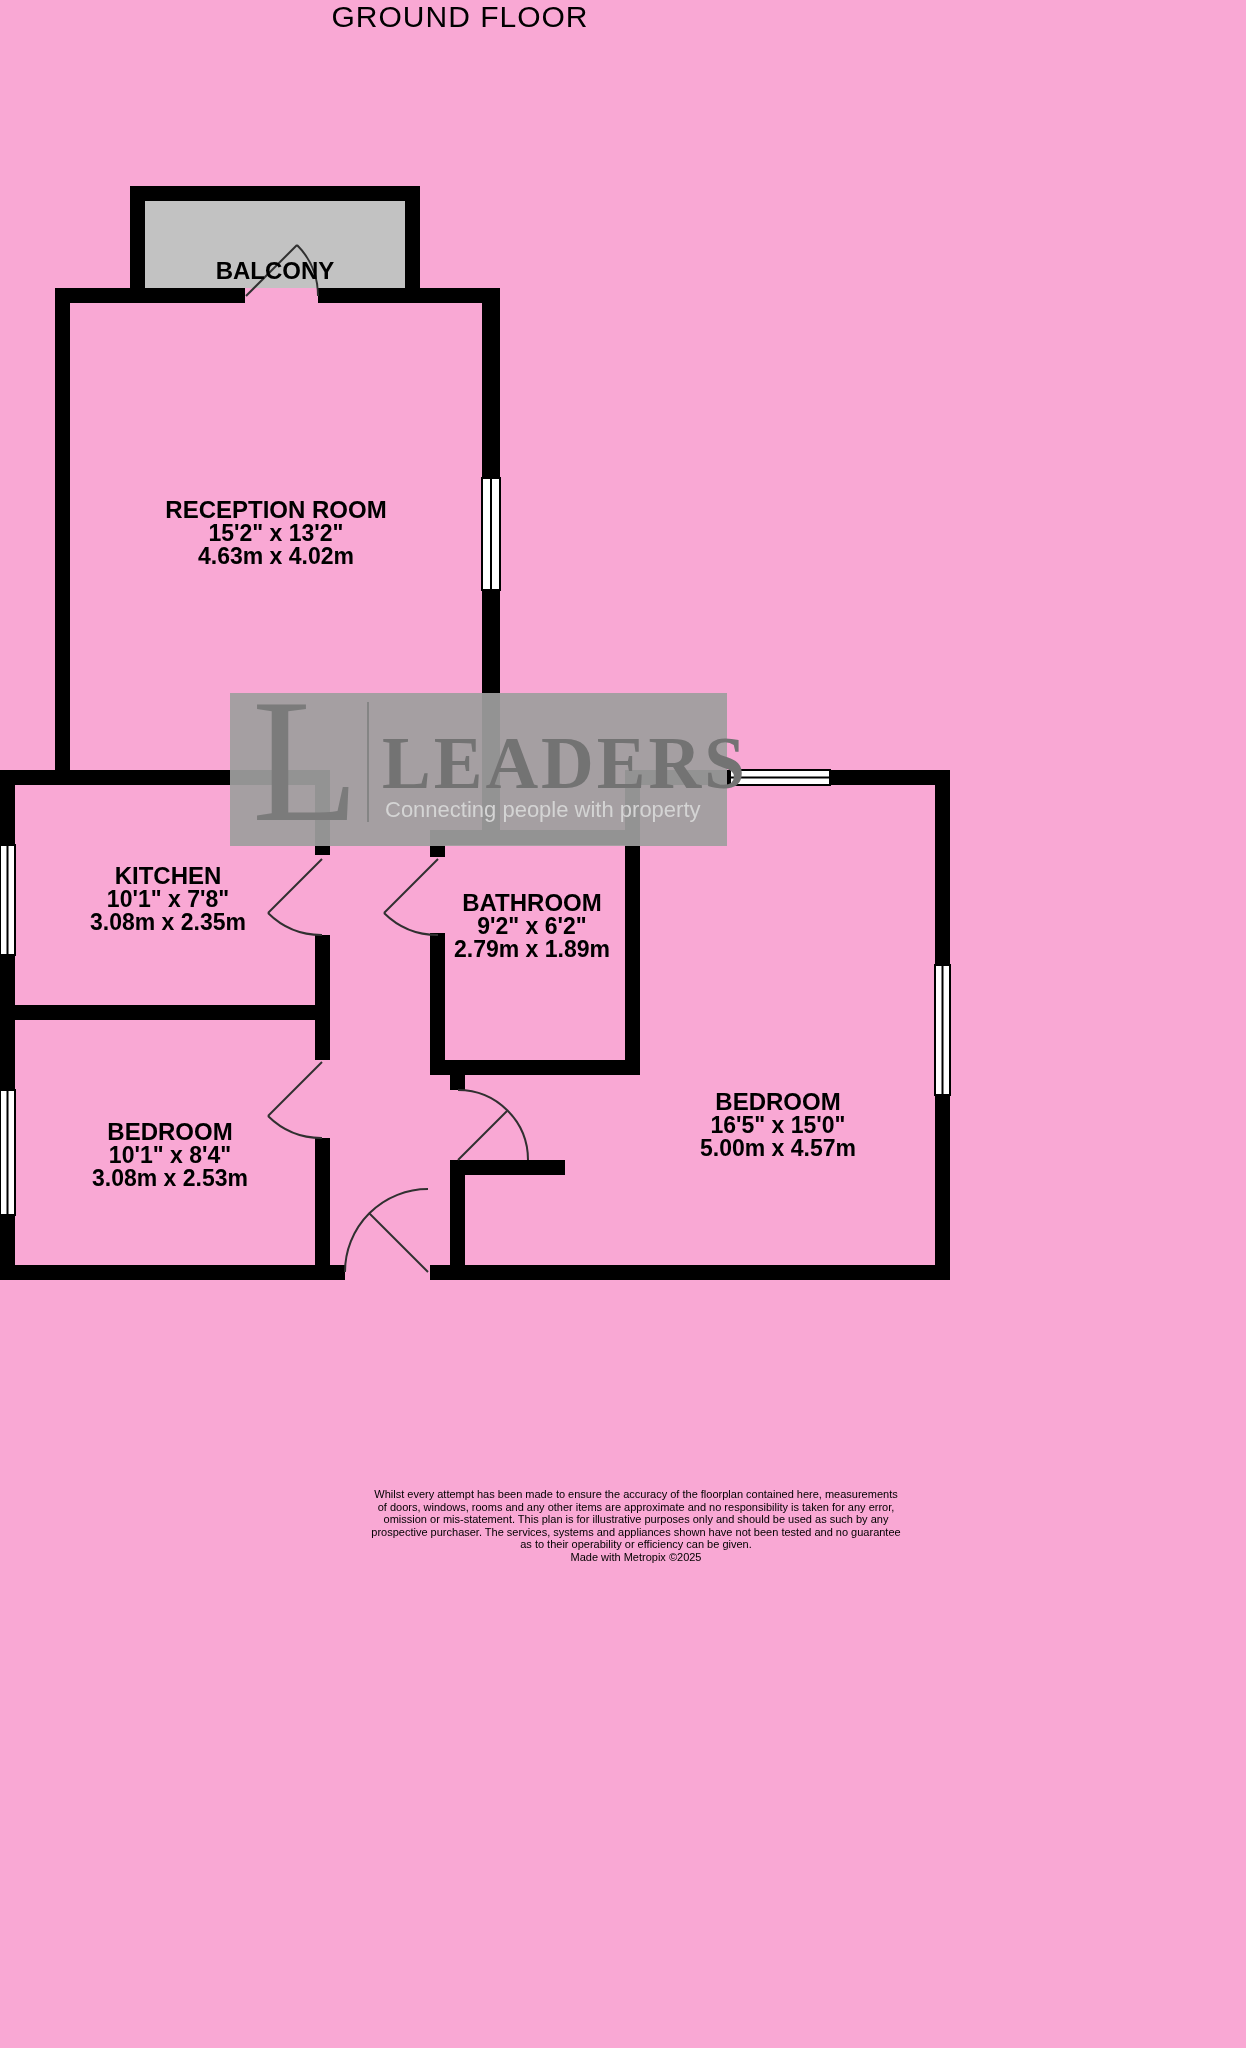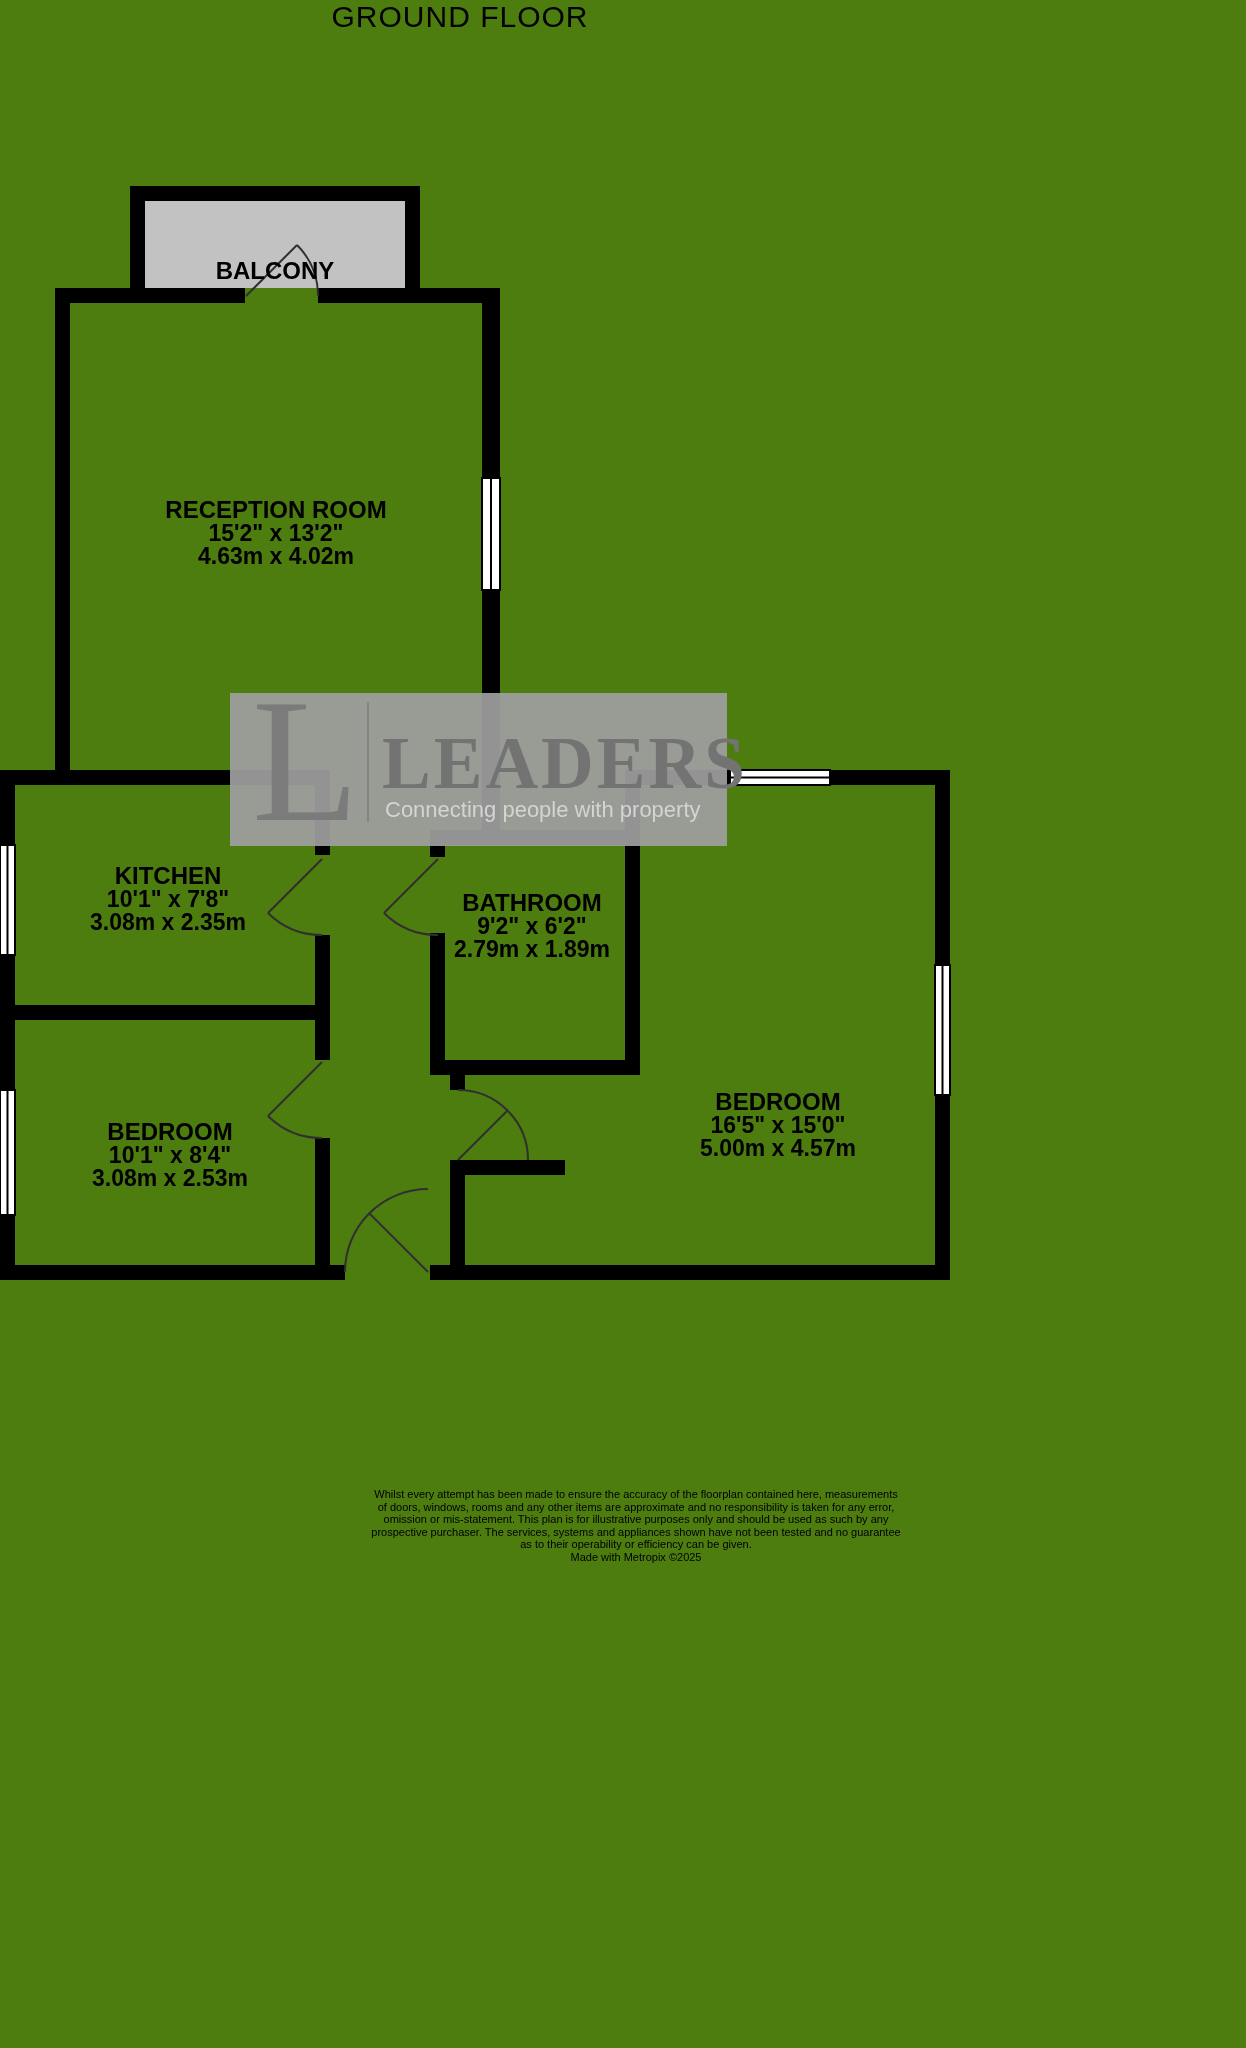--- a/index.html
+++ b/index.html
@@ -1,16 +1,16 @@
 <!DOCTYPE html>
 <html><head>
 <meta charset="utf-8">
 <style>
   html,body{margin:0;padding:0;background:#fff;}
-  #page{position:relative;width:1246px;height:2048px;background:#4d7c0f;overflow:hidden;
+  #page{position:relative;width:1246px;height:2048px;background:#f9a8d4;overflow:hidden;
         font-family:"Liberation Sans",sans-serif;}
   svg{position:absolute;top:0;left:0;}
   .wall{fill:#000;}
   .balcony-fill{fill:#c2c2c2;}
   .win{fill:#fff;stroke:#000;stroke-width:2;}
   .winline{stroke:#000;stroke-width:2;}
   .door{fill:none;stroke:#303030;stroke-width:2;}
   .leaf{stroke:#303030;stroke-width:2;}
   .plan-title{font:400 30px "Liberation Sans",sans-serif;fill:#000;text-anchor:middle;letter-spacing:1px;}
   .room-name{font:700 24px "Liberation Sans",sans-serif;fill:#000;text-anchor:middle;}

